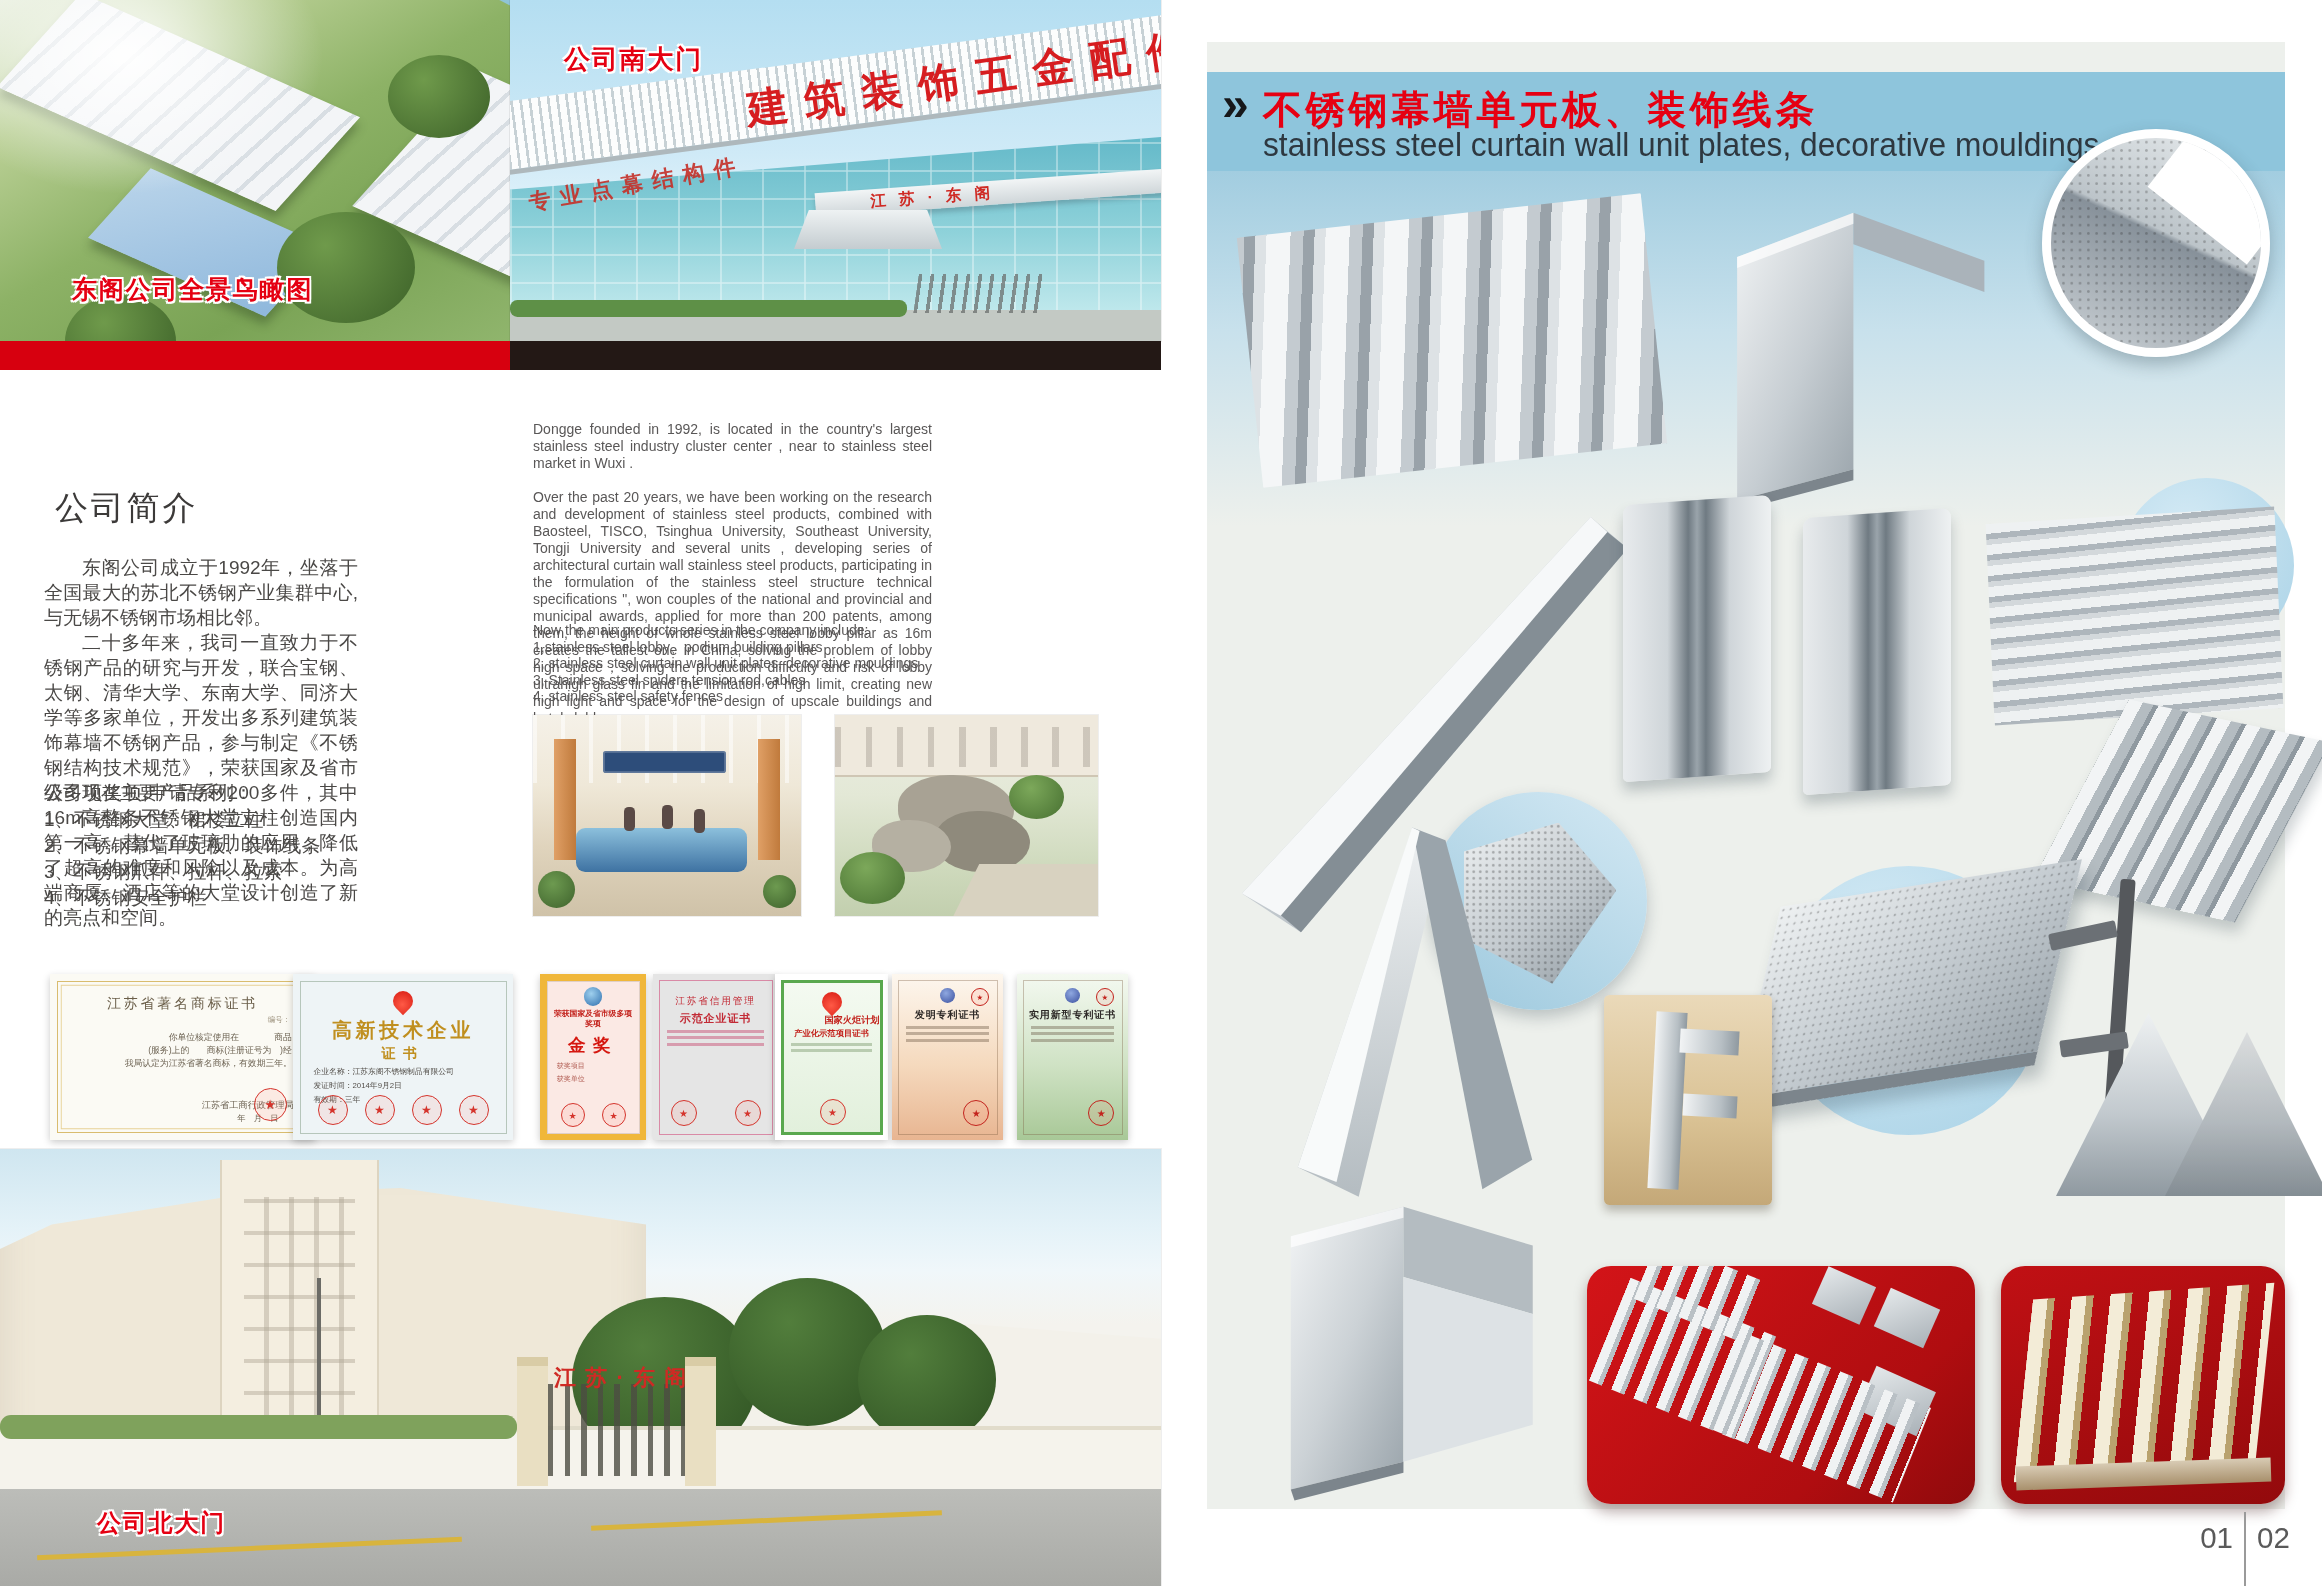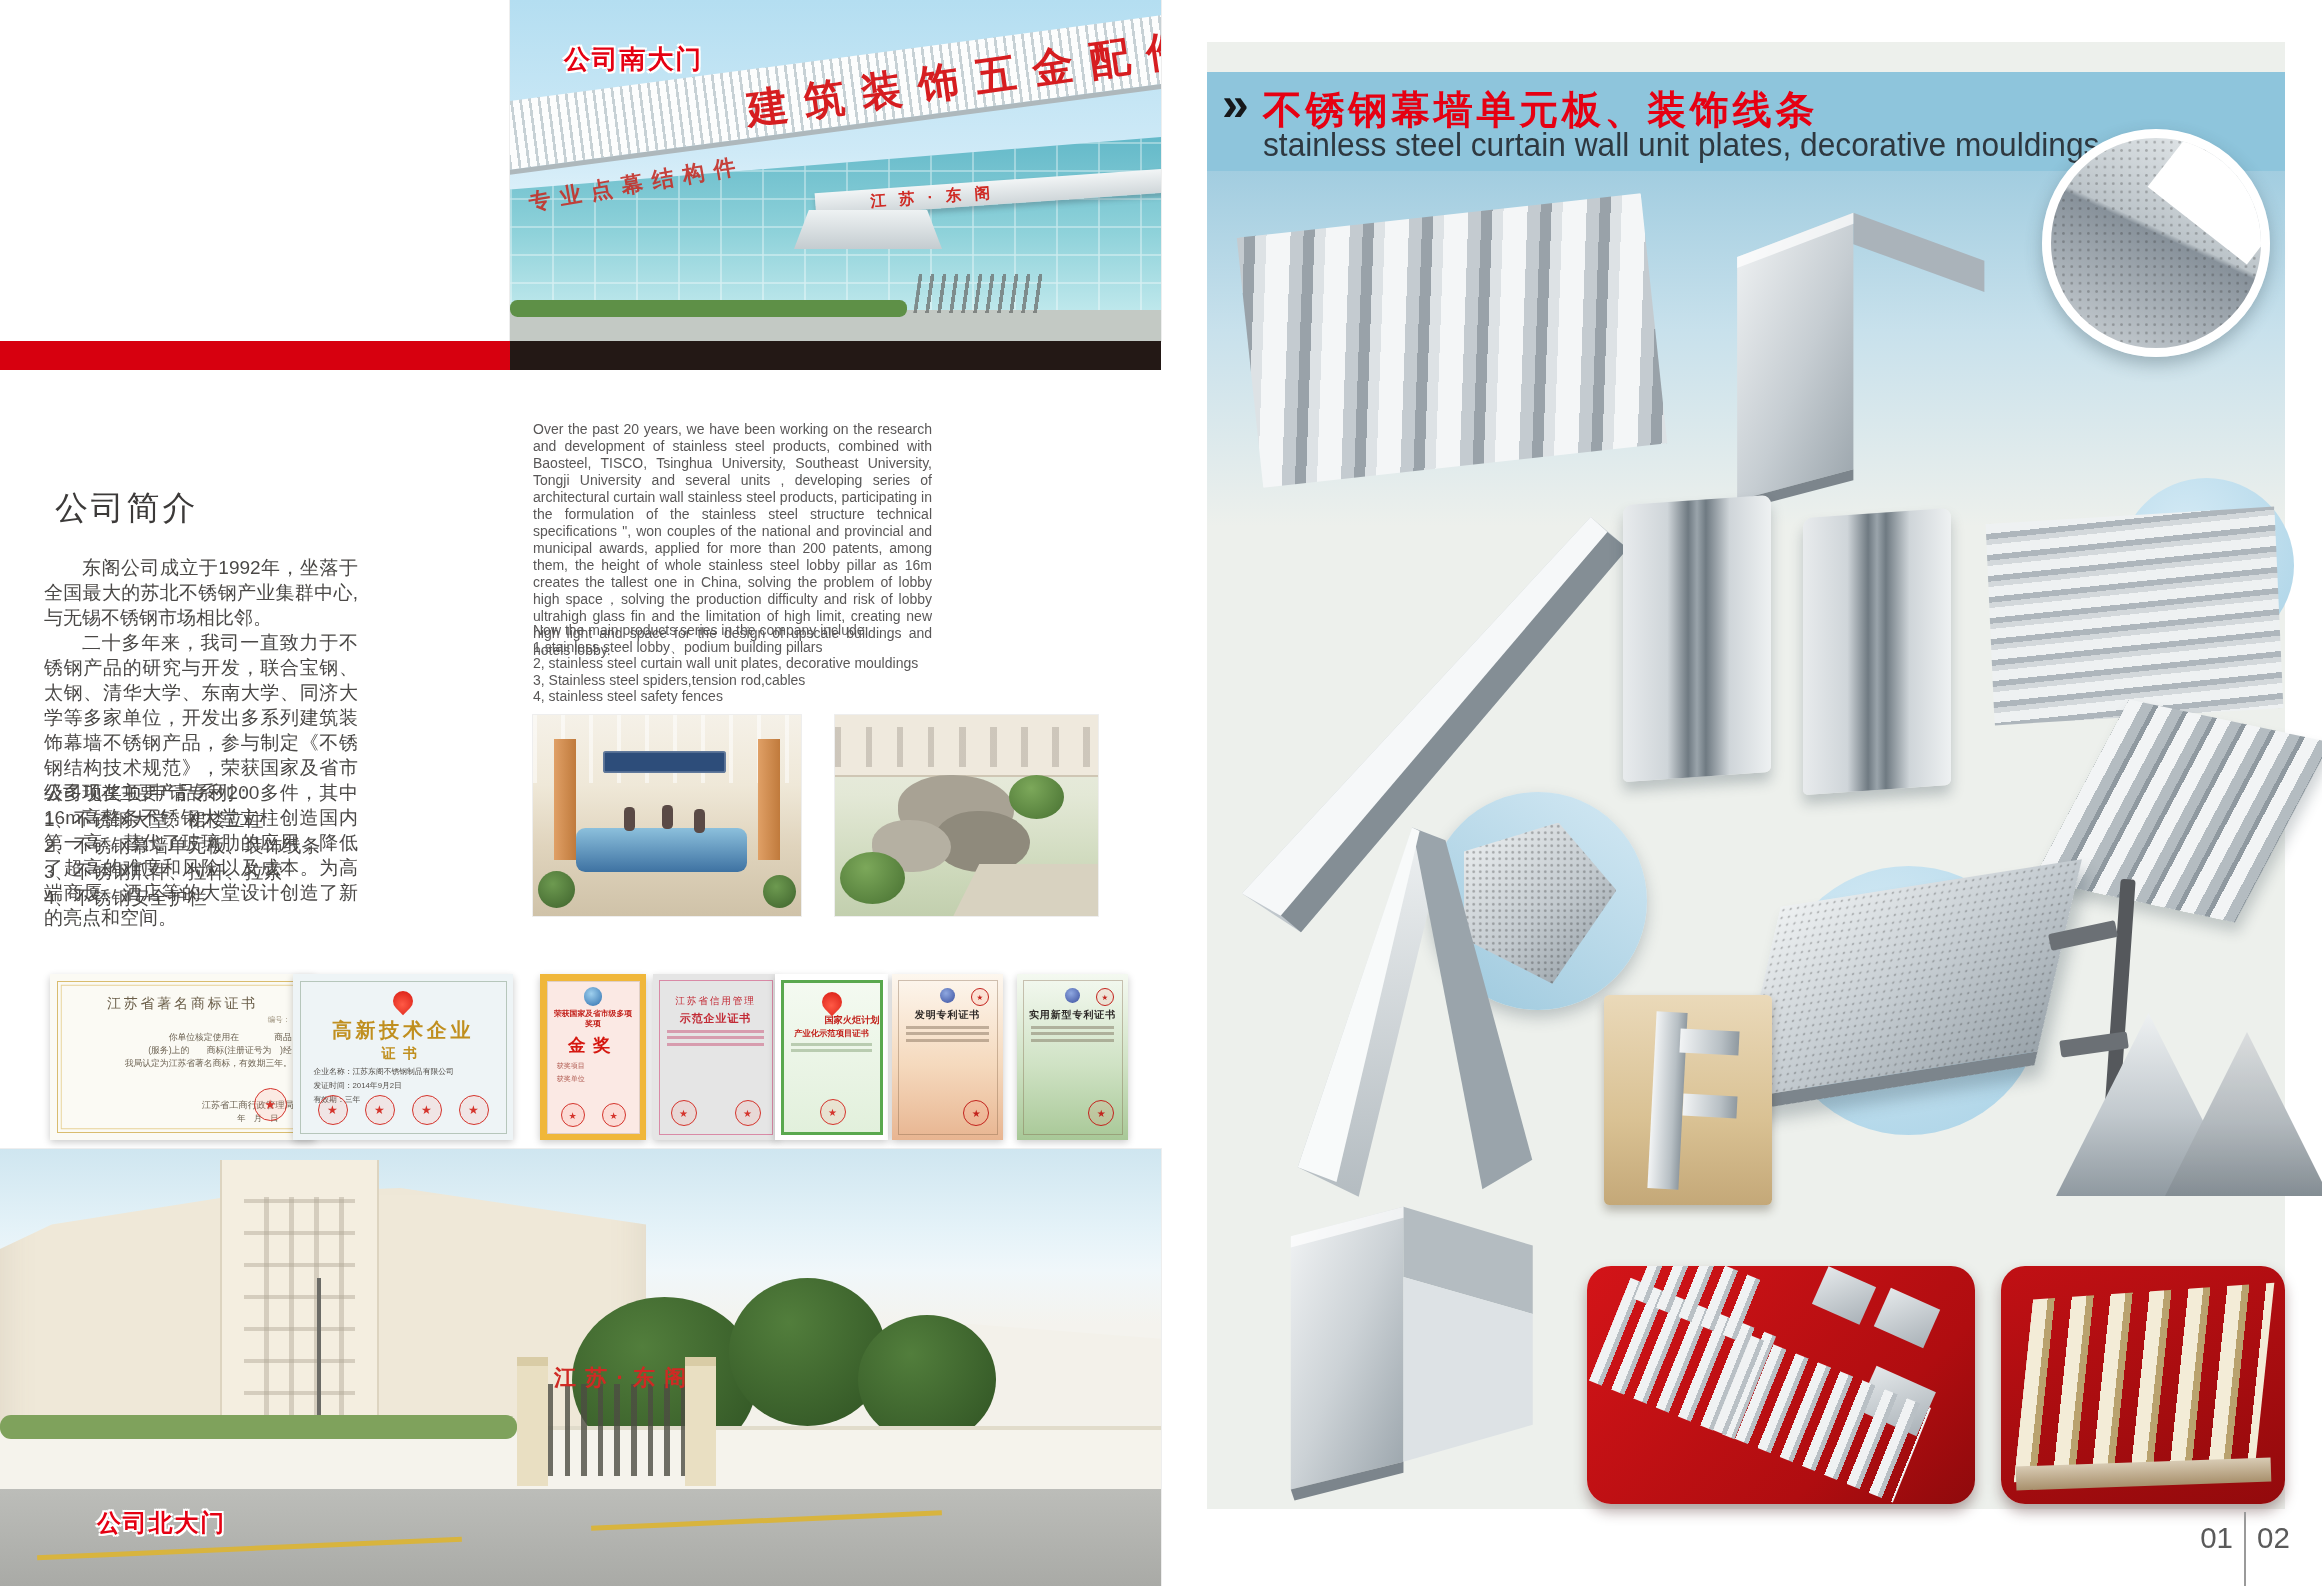--- a/index.html
+++ b/index.html
@@ -242,20 +242,32 @@
   .pn{position:absolute;top:1521px;font-size:29.5px;color:#5a5a5a;}
   .pn-left{left:2176px;width:57px;text-align:right;}
   .pn-right{left:2257px;}
   .pn-div{left:2244px;top:1512px;width:1.8px;height:75px;background:#9a9a9a;}
 </style>
 </head>
 <body>
 
 <div class="sheet">
 
+  <div class="abs aerial ph">
+    <div class="abs aer-river"></div>
+
+    <div class="aer-bldg aer-b1"></div>
+    <div class="aer-bldg aer-b2"></div>
+    <div class="aer-bldg aer-b3"></div>
+    <div class="aer-tree" style="left:277px;top:212px;width:138px;height:111px;"></div>
+    <div class="aer-tree" style="left:65px;top:295px;width:111px;height:92px;"></div>
+    <div class="aer-tree" style="left:388px;top:55px;width:102px;height:83px;"></div>
+    <div class="abs aer-fog"></div>
+    <div class="cap-red" style="left:72px;top:273px;">东阁公司全景鸟瞰图</div>
+  </div>
 
   <div class="abs sgate ph">
     <div class="sg-glass"></div>
     <div class="sg-grid"></div>
     <div class="sg-fence"></div>
     <div class="sg-banner">建筑装饰五金配件</div>
     <div class="sg-glass-sign">专业点幕结构件</div>
     <div class="sg-beam">
       <div class="sg-beam-sign">江苏·东阁</div>
     </div>
@@ -277,20 +289,21 @@
   </div>
   <div class="abs zh-products">
     <div class="pt">公司现在主要产品系列：</div>
     <div>1、不锈钢大堂、裙楼立柱</div>
     <div>2、不锈钢幕墙单元板、装饰线条</div>
     <div>3、不锈钢爪件、拉杆、拉索</div>
     <div>4、不锈钢安全护栏</div>
   </div>
 
   <div class="abs en-col">
+    <p>Dongge founded in 1992, is located in the country's largest stainless steel industry cluster center , near to stainless steel market in Wuxi .</p>
     <p>Over the past 20 years,  we have been working on the research and development of stainless steel products, combined with Baosteel, TISCO, Tsinghua University, Southeast University, Tongji University  and several units , developing series of architectural curtain wall stainless steel products, participating  in the formulation of the stainless steel structure technical specifications ", won couples of the national and provincial and municipal awards, applied for more than 200 patents, among them, the height of whole stainless steel lobby pillar as 16m creates the tallest one in China, solving the problem of lobby high space，solving the production difficulty and risk of lobby ultrahigh glass fin and the limitation of high limit, creating new high light and space for the design of upscale buildings and hotels lobby.</p>
   </div>
   <div class="abs en-products">
     <div>Now the main products series in the company include:</div>
     <div>1,stainless steel lobby、podium building pillars</div>
     <div>2, stainless steel curtain wall unit plates, decorative mouldings</div>
     <div>3, Stainless steel spiders,tension rod,cables</div>
     <div>4, stainless steel safety fences</div>
   </div>
 

